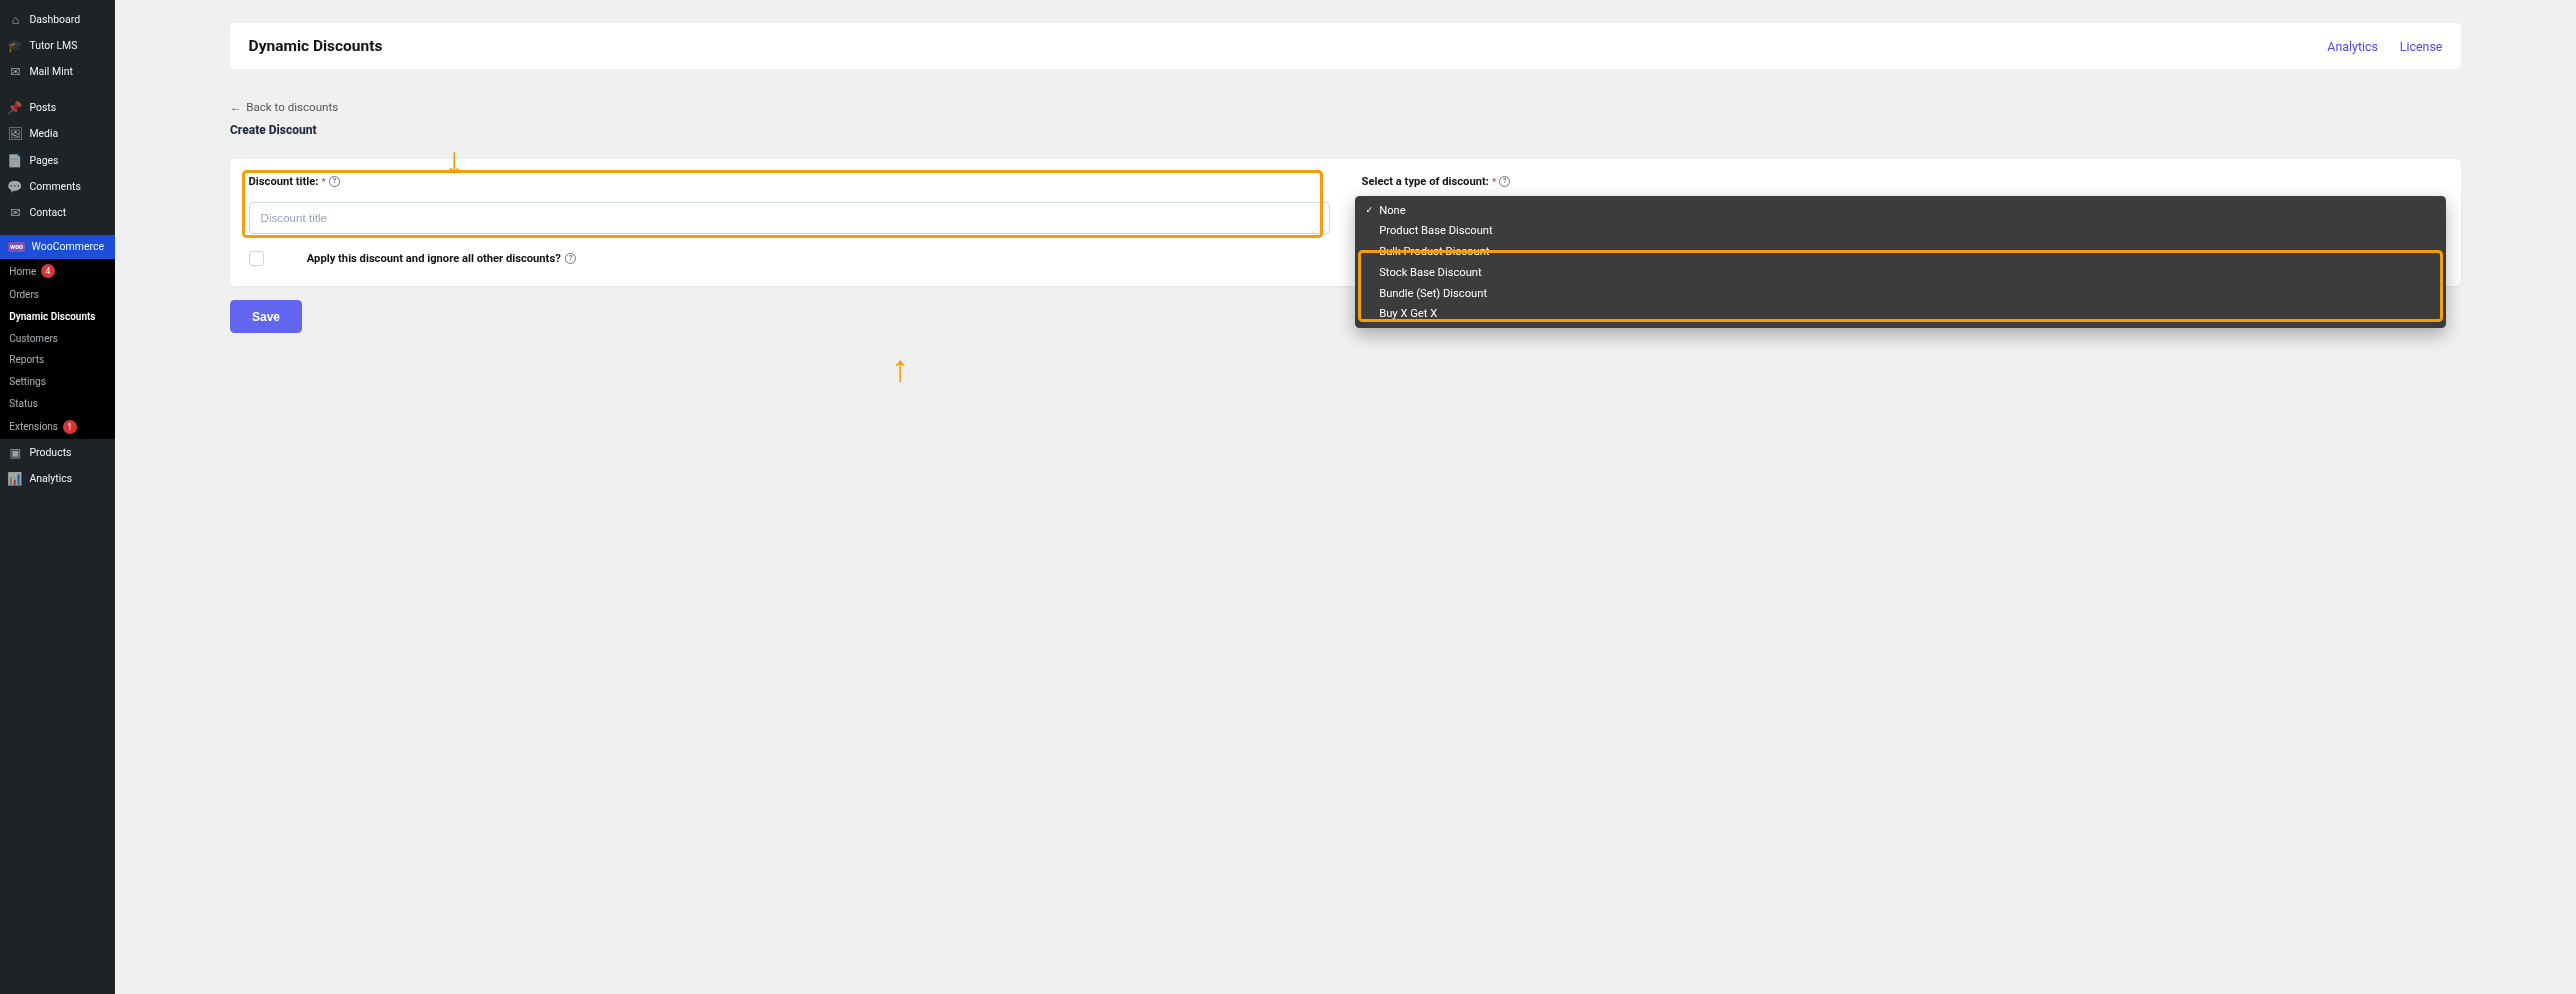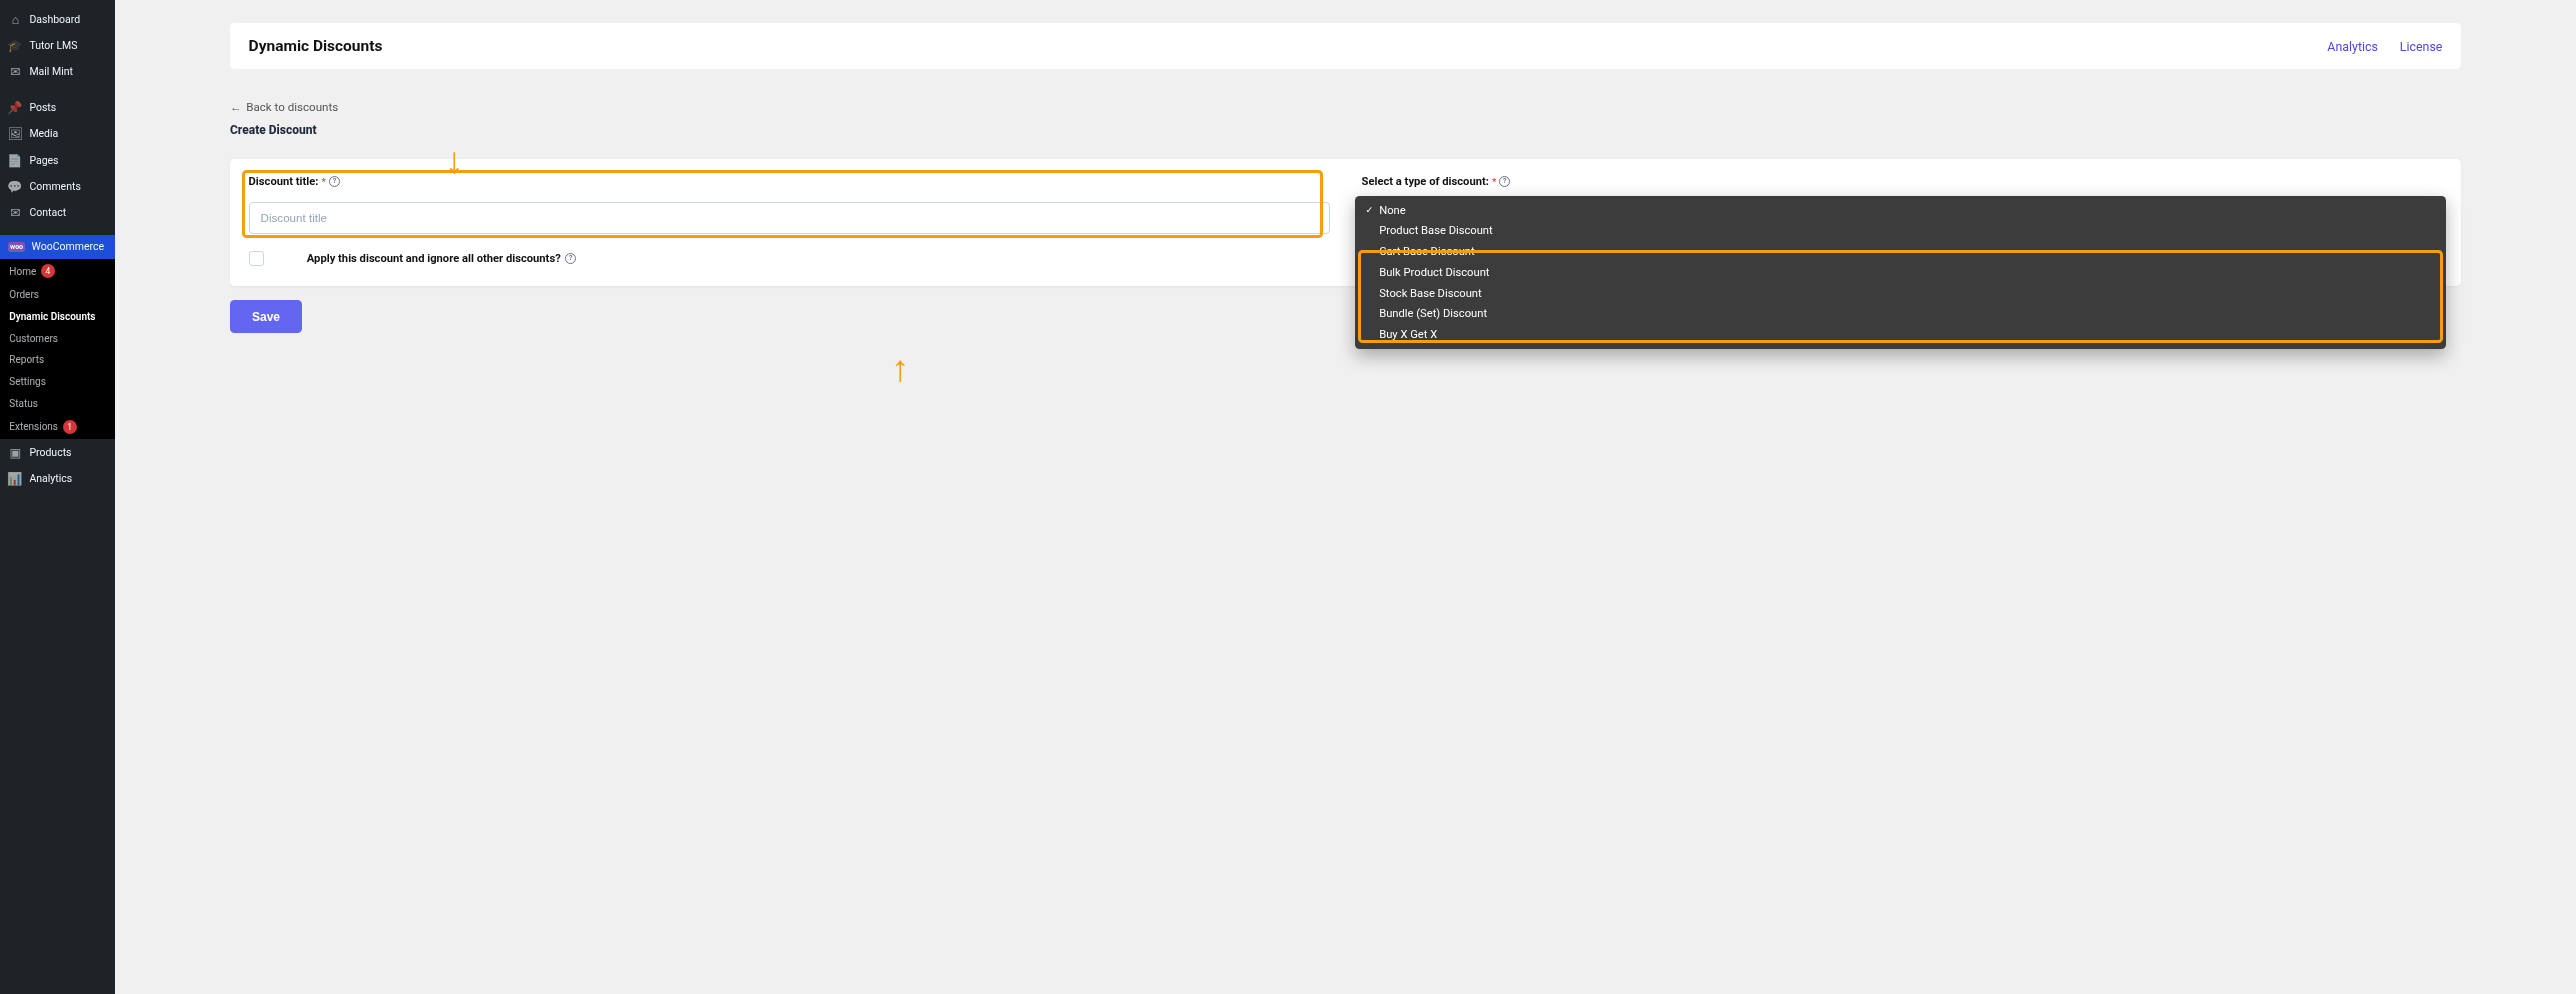--- a/index.html
+++ b/index.html
@@ -160,21 +160,20 @@
 
     <div class="form-col">
       <label class="field-label">
         <span>Select a type of discount:</span>
         <span class="required">*</span>
         <span class="help-icon">?</span>
       </label>
       <div class="dropdown">
         <div class="dropdown-item selected">None</div>
         <div class="dropdown-item">Product Base Discount</div>
-        <div class="dropdown-item">Cart Base Discount</div>
         <div class="dropdown-item">Bulk Product Discount</div>
         <div class="dropdown-item">Stock Base Discount</div>
         <div class="dropdown-item">Bundle (Set) Discount</div>
         <div class="dropdown-item">Buy X Get X</div>
         <div class="highlight-box hl-dropdown"></div>
       </div>
     </div>
   </div>
 
   <button class="save-btn">Save</button>

